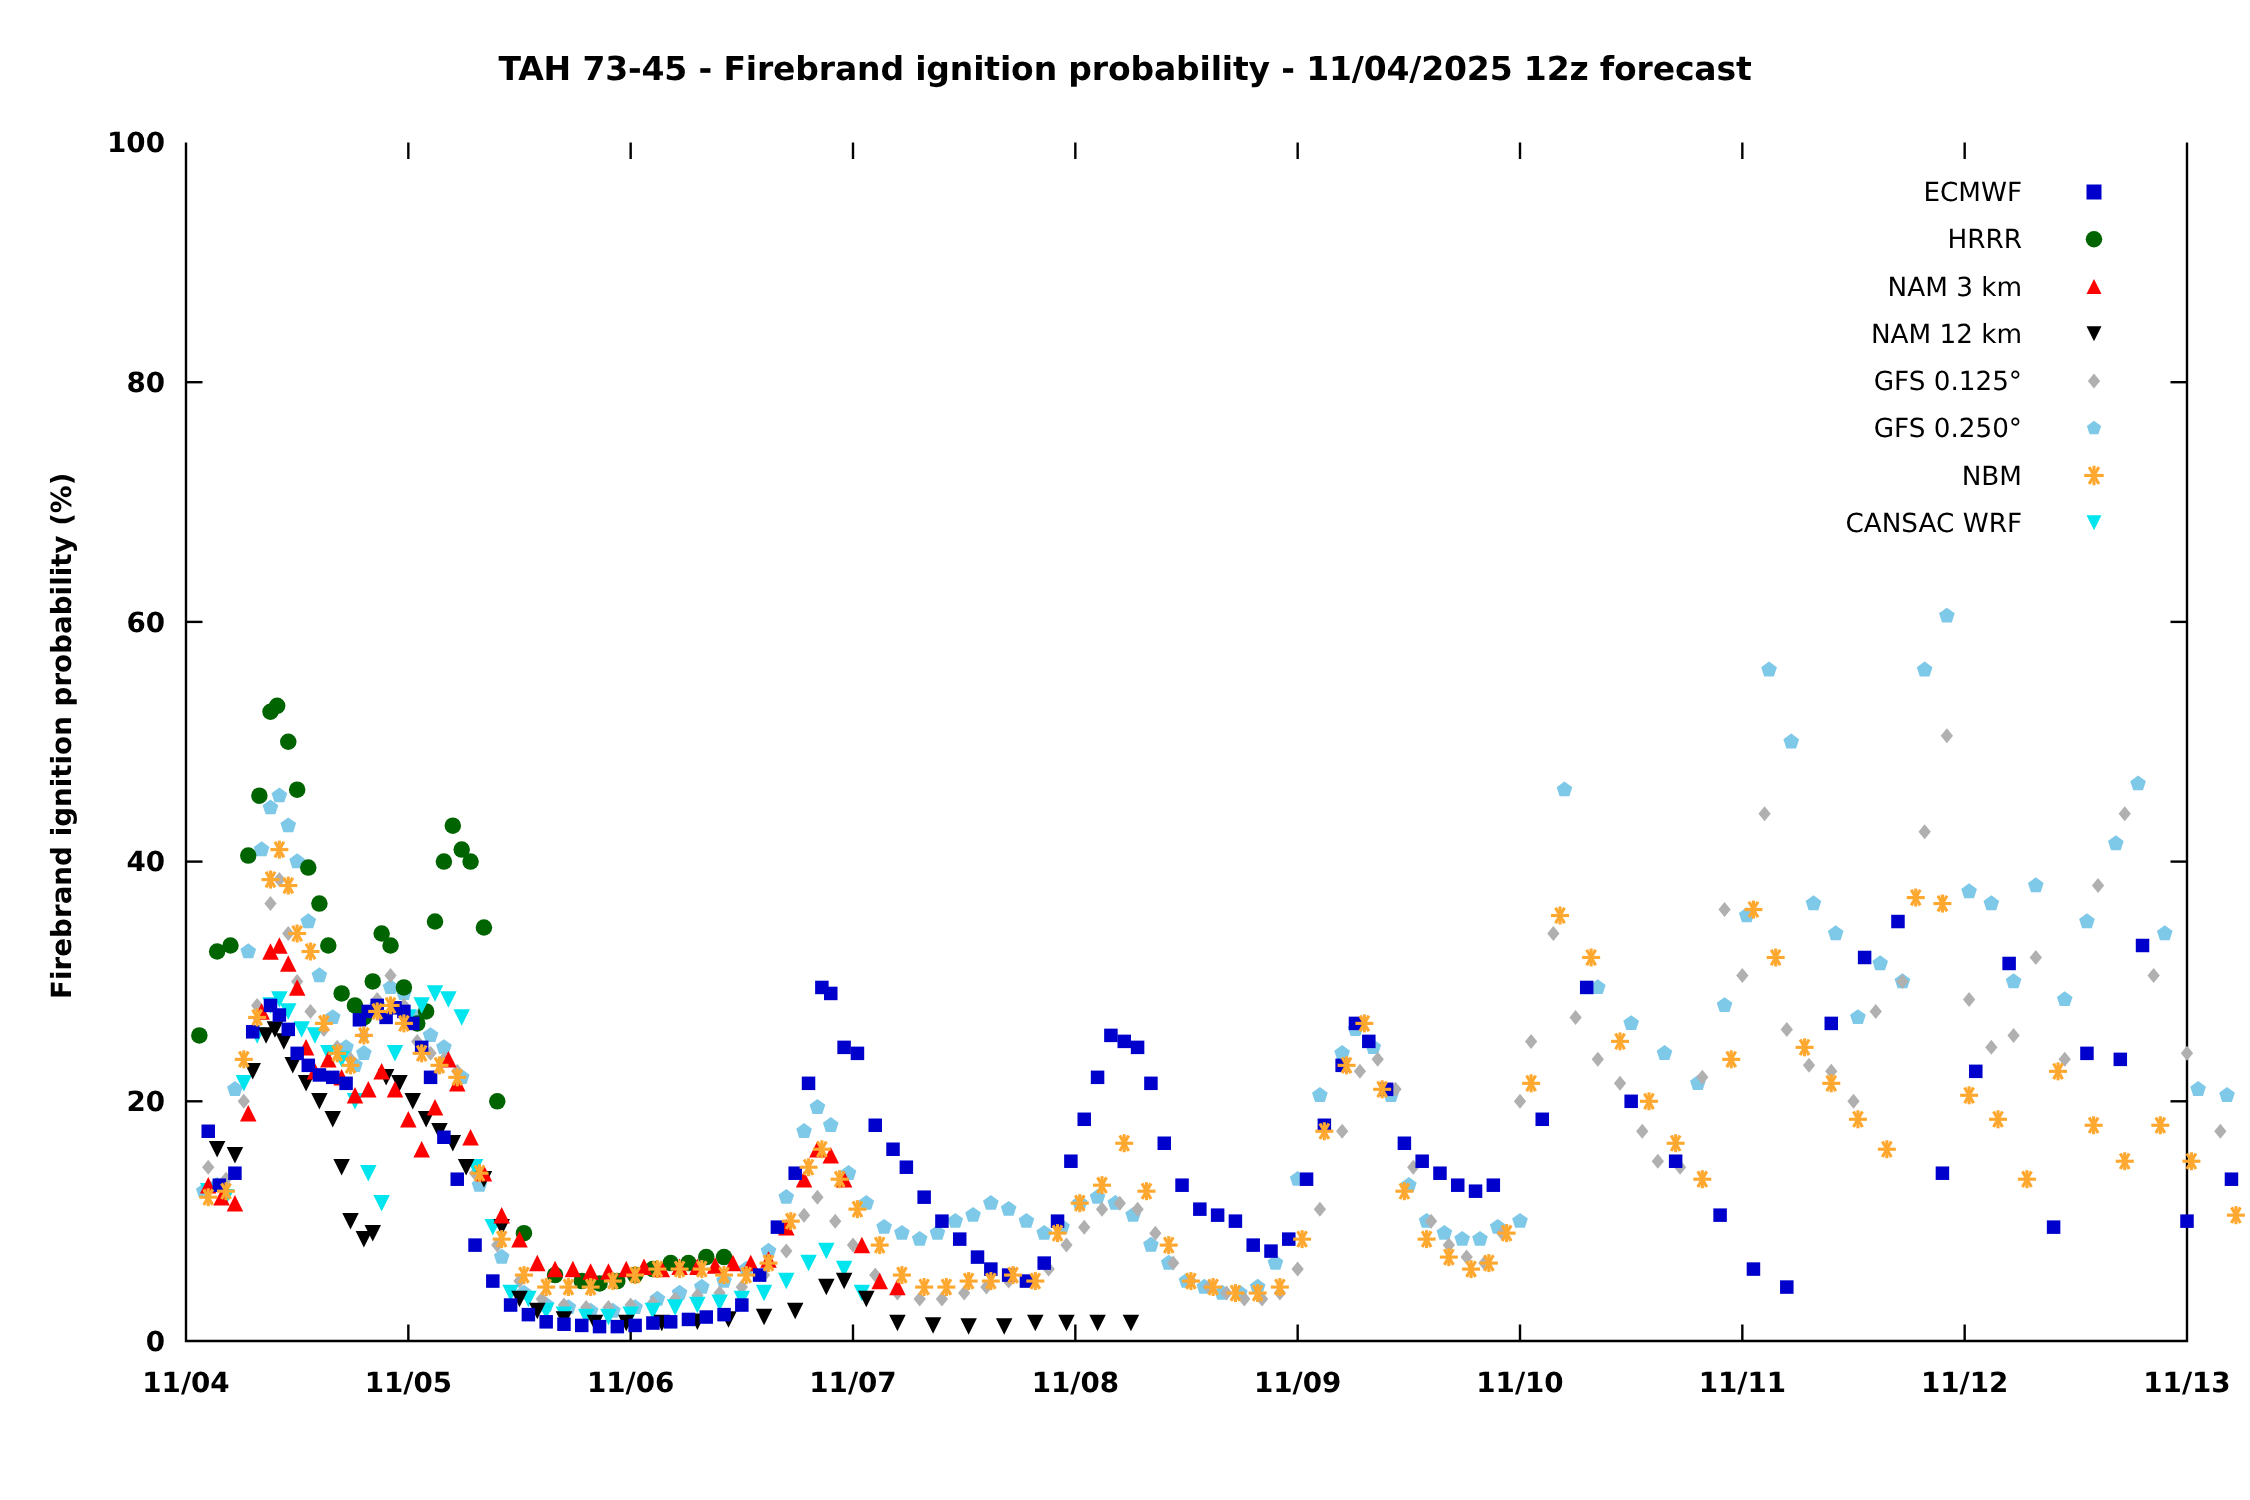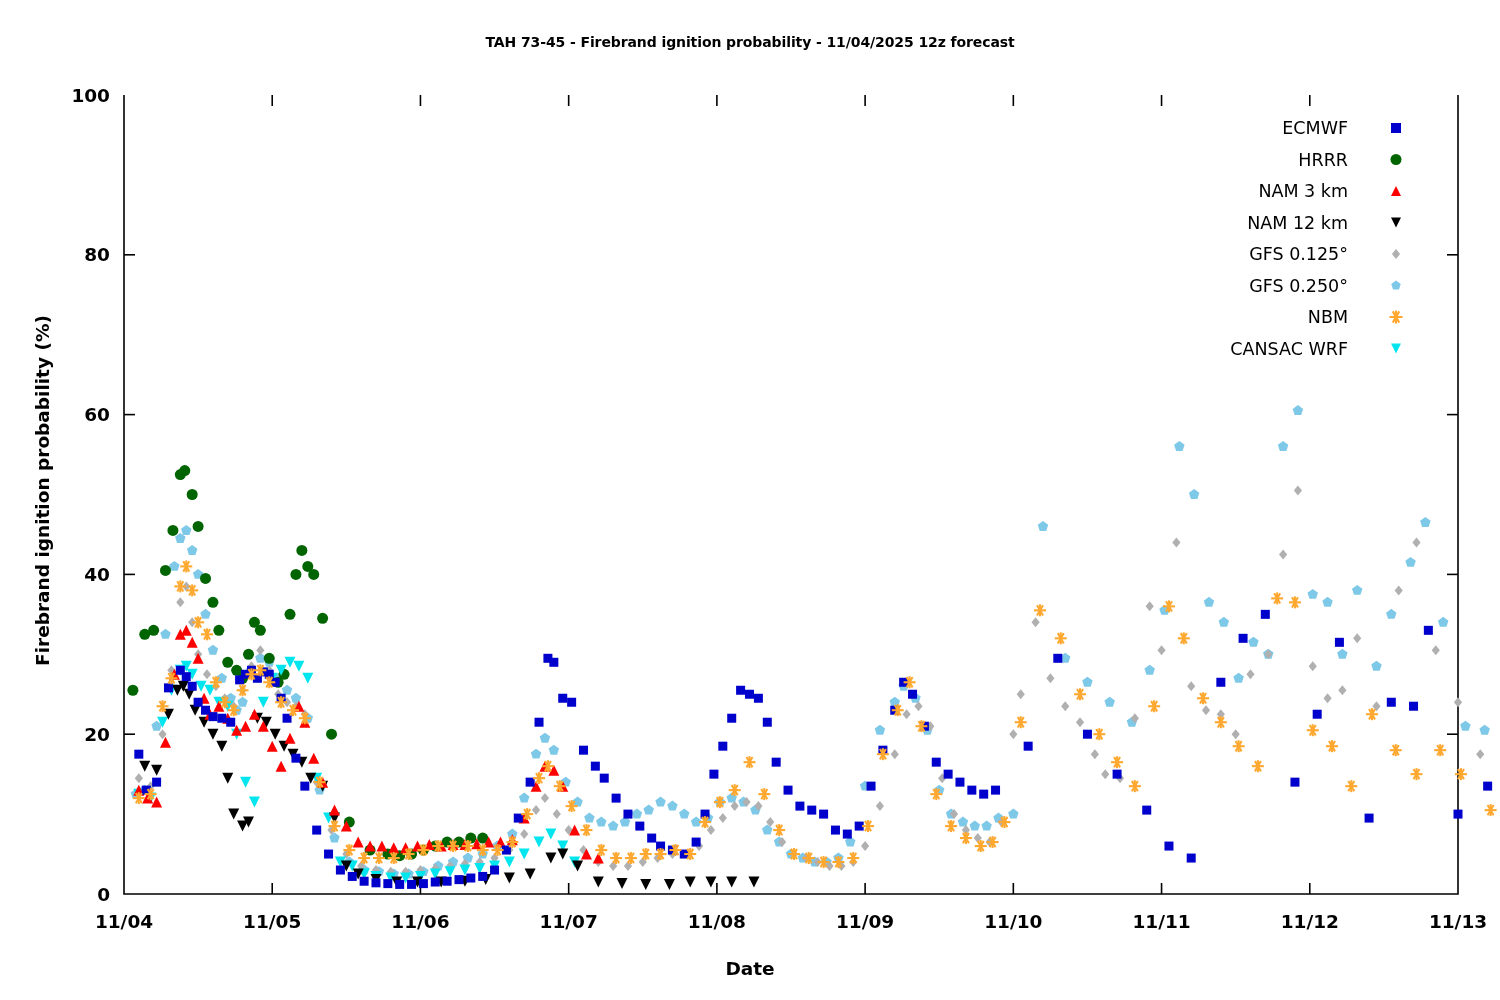--- a/index.html
+++ b/index.html
@@ -7,21 +7,21 @@
     width:1500px;height:1000px;
     background:#ffffff;
     font-family:"DejaVu Sans", sans-serif;
     overflow:hidden;
   }
   #figure{position:relative;width:1500px;height:1000px;}
   #chart-title{
     position:absolute;left:0;top:34px;width:1500px;
     text-align:center;
     font-family:"DejaVu Sans", sans-serif;
-    font-weight:bold;font-size:14px;color:#000;
+    font-weight:bold;font-size:22px;color:#000;
     letter-spacing:-0.1px;
   }
   #ylabel{
     position:absolute;
     left:-168px;top:480px;
     width:420px;text-align:center;
     transform:rotate(-90deg);
     transform-origin:center center;
     font-weight:bold;font-size:18.5px;color:#000;
   }
@@ -35,21 +35,20 @@
   .axis-line{stroke:#000;stroke-width:1.6;fill:none;}
   .tick-line{stroke:#000;stroke-width:1.6;}
 </style>
 </head>
 <body>
 
 <div id="figure">
 
   <div id="chart-title">TAH 73-45 - Firebrand ignition probability - 11/04/2025 12z forecast</div>
   <div id="ylabel">Firebrand ignition probability (%)</div>
-  <div id="xlabel">Date</div>
 
   <svg id="plot" width="1500" height="1000">
     <g id="axes-group">
         <path d="M 124 95 L 124 894 L 1458 894 L 1458 95" class="axis-line"></path>
         <text x="110" y="900.5" text-anchor="end" class="tick-text">0</text>
         <line x1="124" y1="734.2" x2="135" y2="734.2" class="tick-line"></line>
         <line x1="1447" y1="734.2" x2="1458" y2="734.2" class="tick-line"></line>
         <text x="110" y="740.7" text-anchor="end" class="tick-text">20</text>
         <line x1="124" y1="574.4" x2="135" y2="574.4" class="tick-line"></line>
         <line x1="1447" y1="574.4" x2="1458" y2="574.4" class="tick-line"></line>

